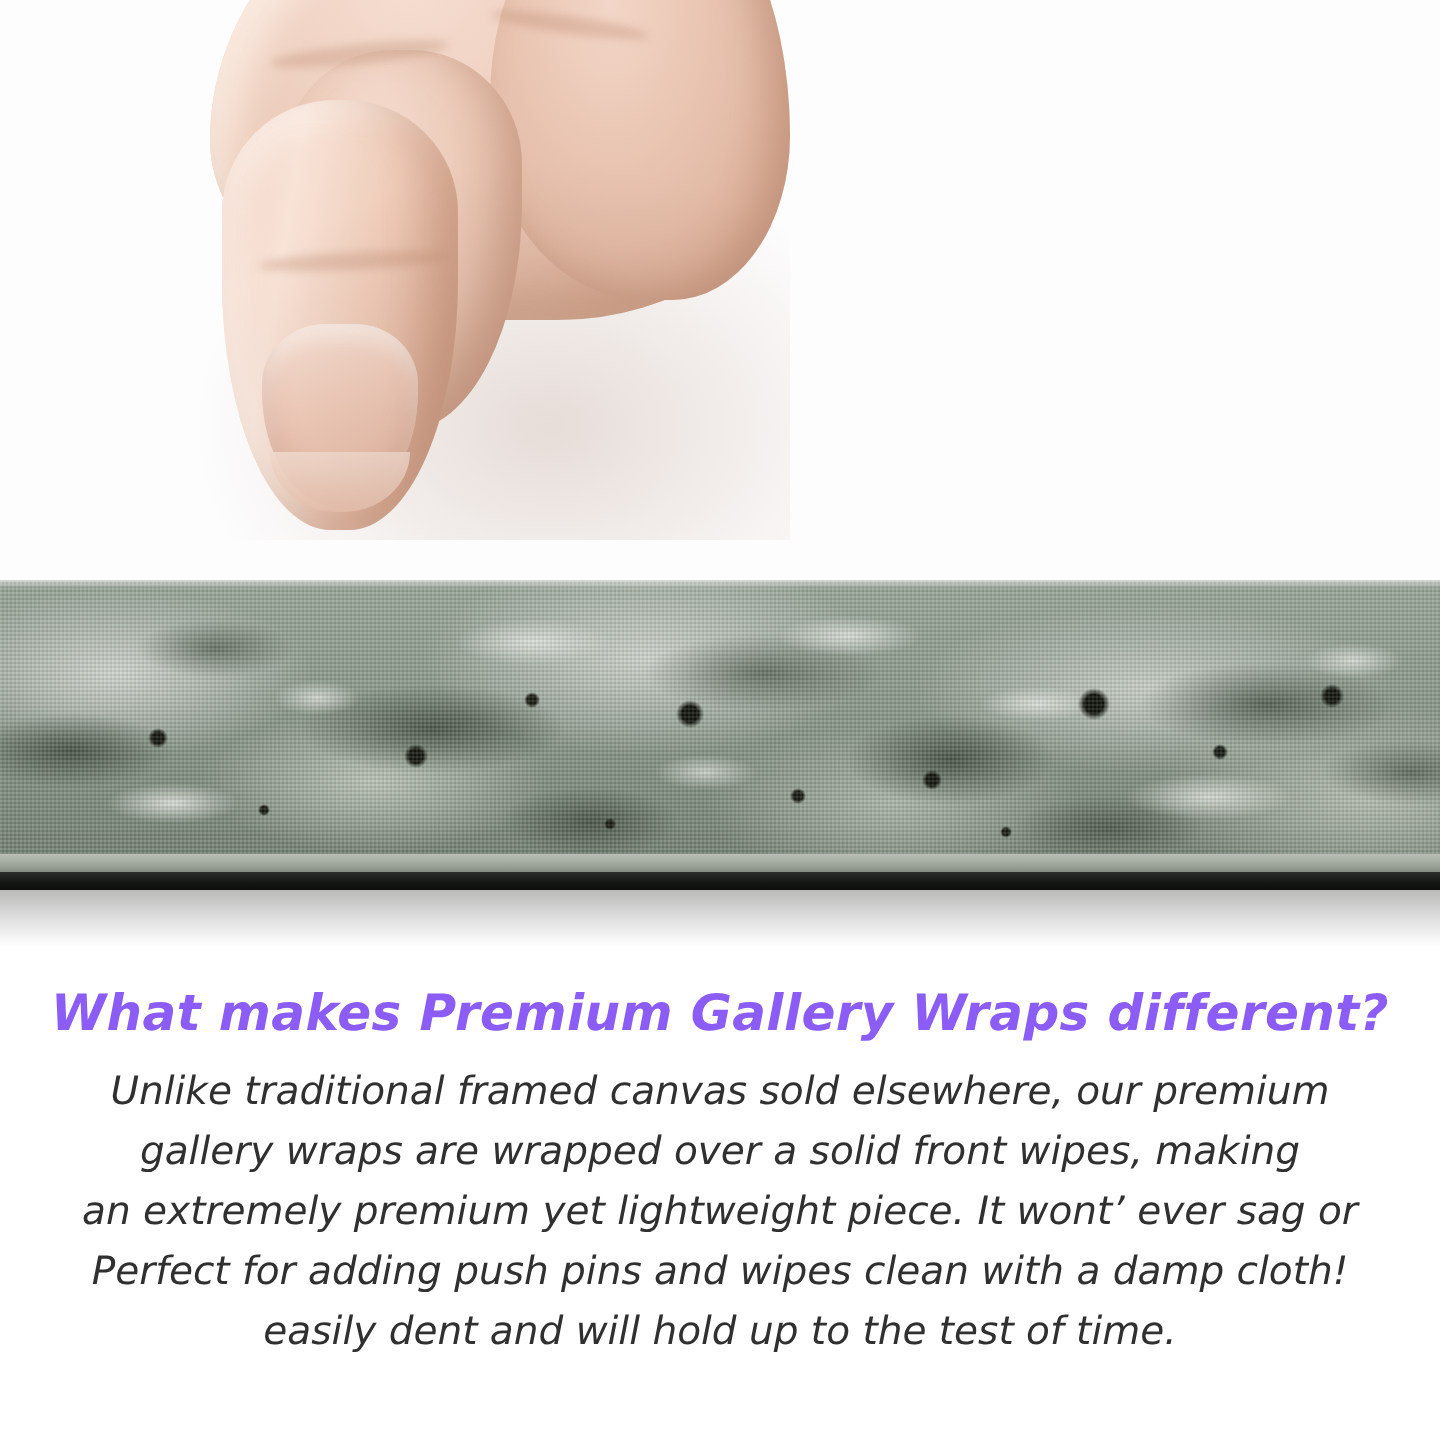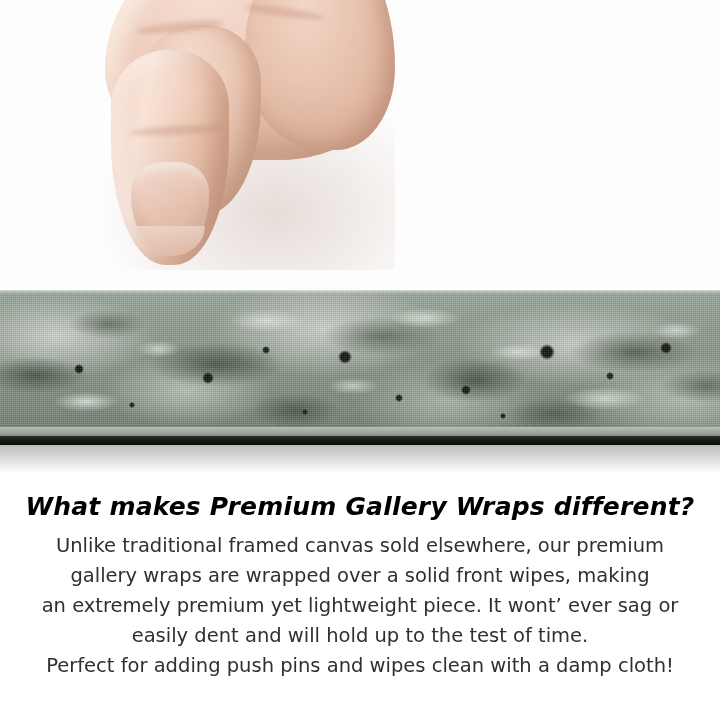--- a/index.html
+++ b/index.html
@@ -240,24 +240,25 @@
     text-align: center;
     color: #2f2f2f;
     font-family: "DejaVu Sans", sans-serif;
   }
   .caption .headline {
     font-size: 25px;
     font-style: italic;
     font-weight: 600;
     letter-spacing: 0.2px;
     margin: 0 0 10px 0;
-    color: #000000;
+    color: #8b5cf6;
   }
   .caption .body-line {
     font-size: 19.5px;
+    font-style: italic;
     line-height: 30px;
     color: #303030;
     margin: 0;
     padding: 0 16px;
   }
 </style>
 </head>
 <body>
 
 <div class="scene">
@@ -287,17 +288,17 @@
     <div class="strip-bottom-band"></div>
     <div class="strip-bottom-shadow"></div>
   </div>
   <div class="strip-underglow"></div>
 
   <div class="caption">
     <p class="headline">What makes Premium Gallery Wraps different?</p>
     <p class="body-line">Unlike traditional framed canvas sold elsewhere, our premium</p>
     <p class="body-line">gallery wraps are wrapped over a solid front wipes, making</p>
     <p class="body-line">an extremely premium yet lightweight piece. It wont’ ever sag or</p>
+    <p class="body-line">Perfect for adding push pins and wipes clean with a damp cloth!</p>
     <p class="body-line">easily dent and will hold up to the test of time.</p>
-    <p class="body-line">Perfect for adding push pins and wipes clean with a damp cloth!</p>
   </div>
 
 </div>
 
 </body></html>

